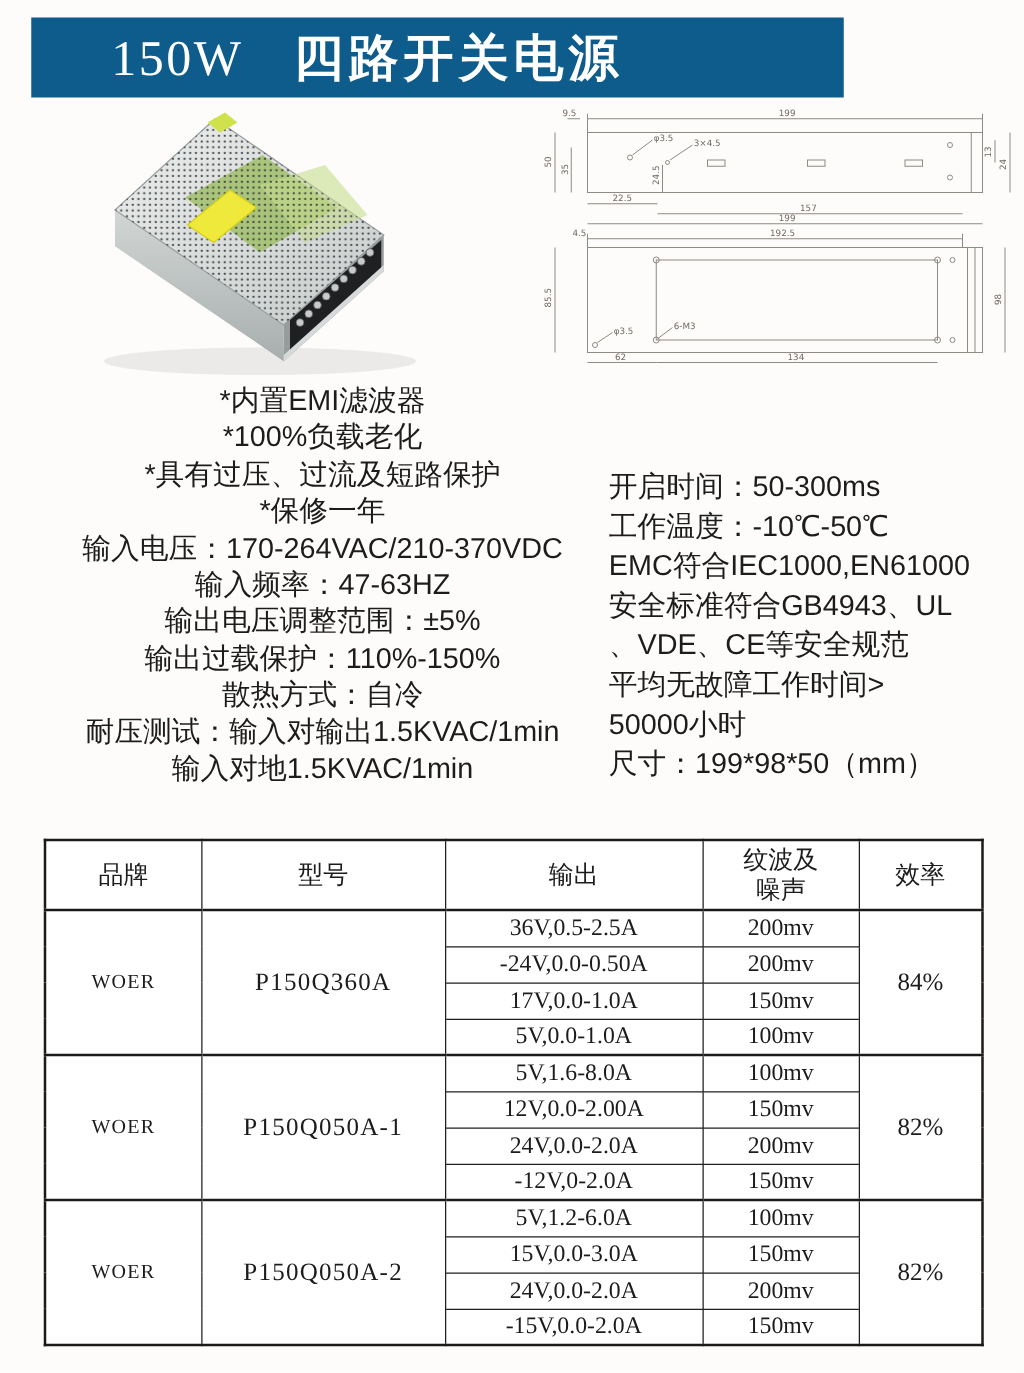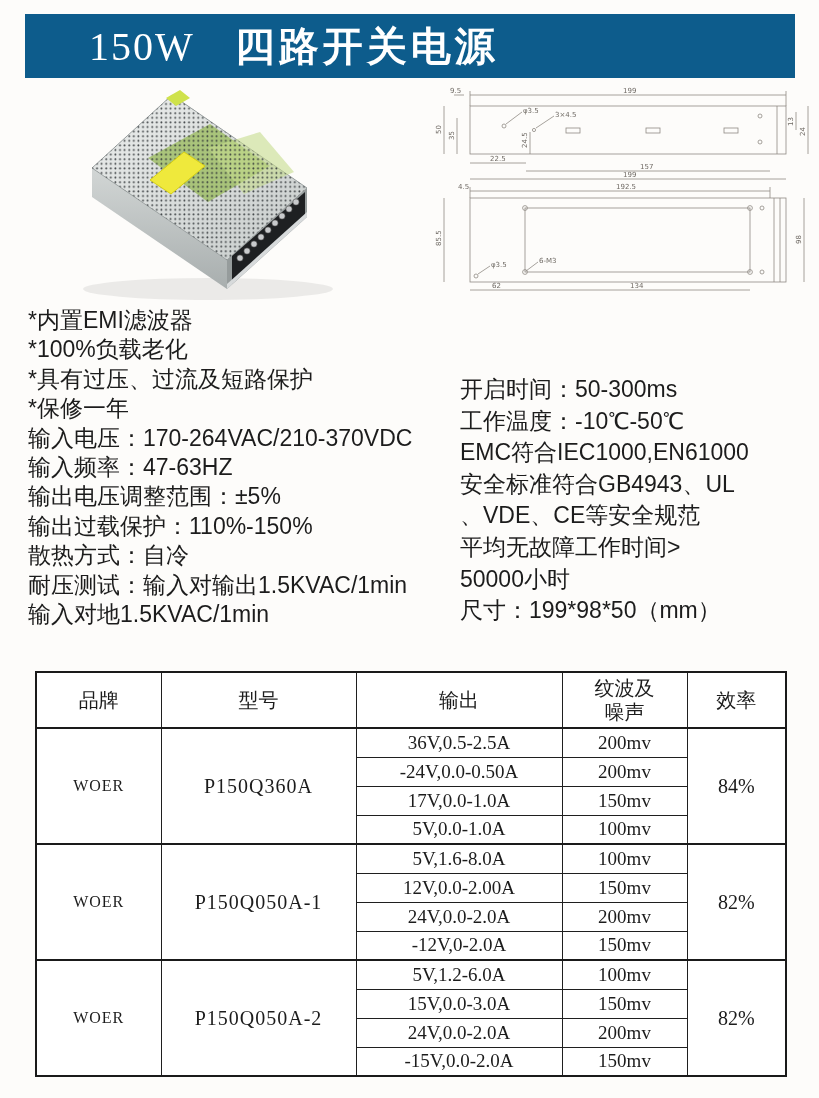--- a/index.html
+++ b/index.html
@@ -6,21 +6,21 @@
   .page{
     position:relative;
     width:819px;height:1098px;
     background:#fdfcfa;
     font-family:"Liberation Sans", sans-serif;
     color:#1c1c1c;
     overflow:hidden;
   }
   
   .header-bar{
-    position:absolute;left:25px;top:14px;width:770px;height:64px;
+    position:absolute;left:25px;top:14px;width:650px;height:64px;
     background:#0d5c8c;
     display:flex;align-items:center;
     color:#ffffff;
     font-family:"Liberation Serif", serif;
   }
   .header-bar .wattage{
     margin-left:64px;
     font-size:40px;letter-spacing:2px;
   }
   .header-bar .title-cn{
@@ -36,23 +36,24 @@
     font-size:7px;fill:#6f6a64;
   }
   .drawing line,.drawing rect,.drawing circle,.drawing path{
     stroke:#8f8a84;fill:none;stroke-width:0.8;
   }
   
   .features-left{
     position:absolute;left:28px;top:306px;width:460px;
     font-size:23px;line-height:29.4px;font-weight:500;
     white-space:nowrap;
+    text-align:center;
   }
   .features-right{
-    position:absolute;left:460px;top:374px;width:330px;
+    position:absolute;left:487px;top:374px;width:330px;
     font-size:23px;line-height:31.6px;font-weight:500;
     white-space:nowrap;
   }
   
   table.spec{
     position:absolute;left:35px;top:671px;
     border-collapse:collapse;table-layout:fixed;
     font-family:"Liberation Serif", serif;
     background:#fff;
   }

